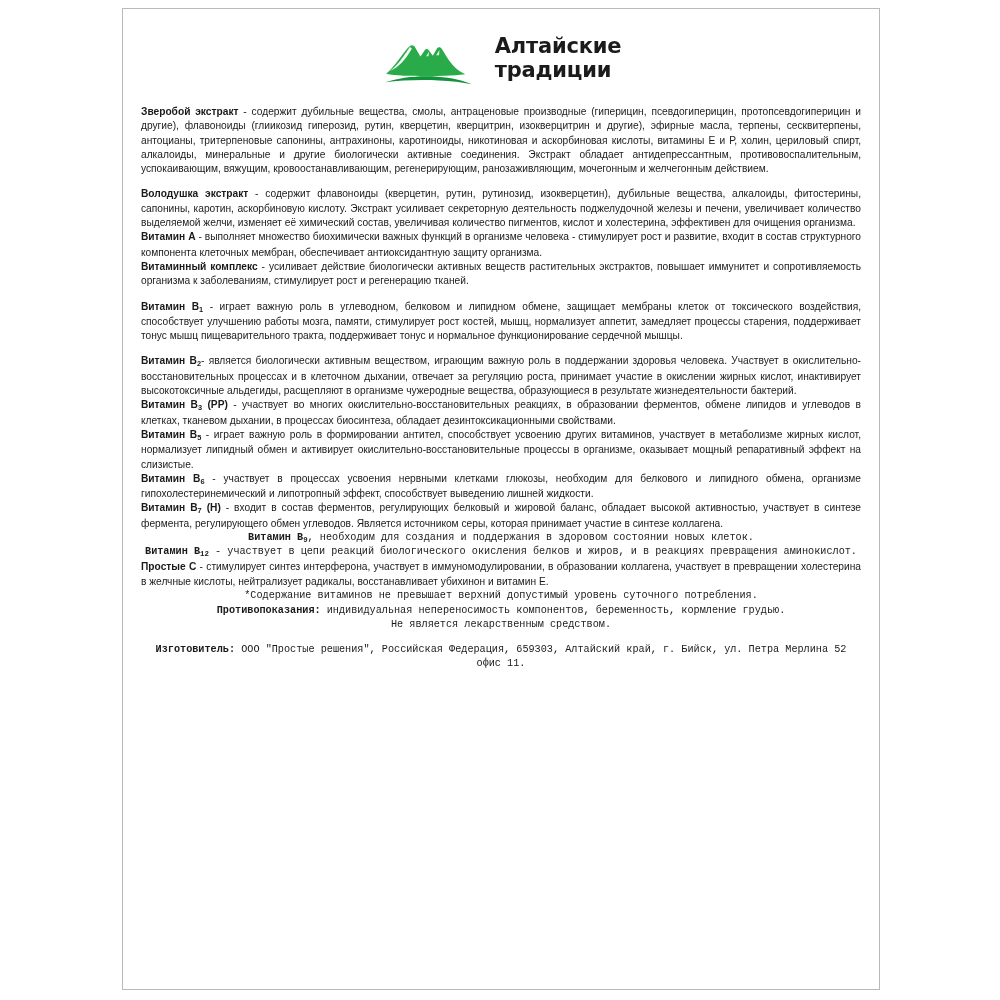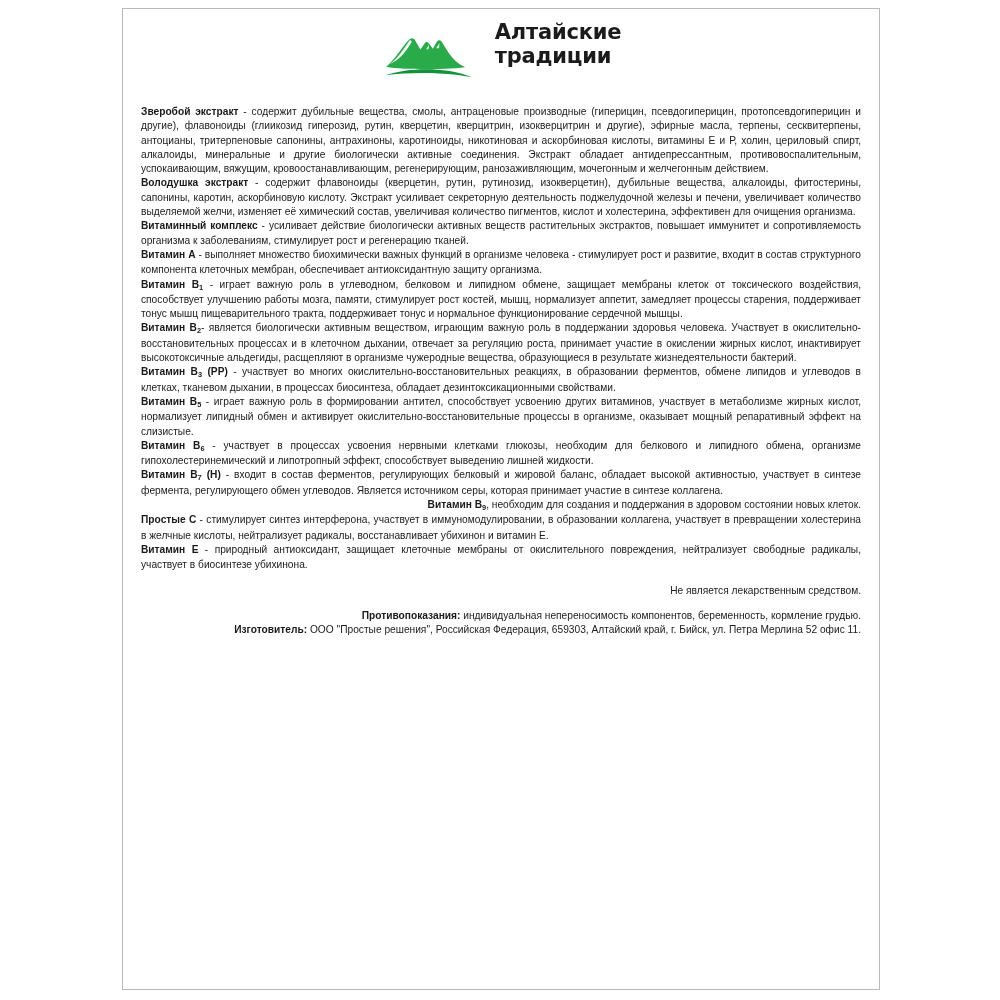--- a/index.html
+++ b/index.html
@@ -29,21 +29,21 @@
 
   .inner {
     padding: 12px 12px 0 12px;
     box-sizing: border-box;
     height: 100%;
   }
 
   
   .header {
     display: flex;
-    align-items: flex-start;
+    align-items: center;
     justify-content: center;
     gap: 18px;
     height: 76px;
     margin-bottom: 8px;
   }
   .logo-mark {
     width: 96px;
     height: 62px;
     flex: 0 0 auto;
     display: block;
@@ -65,35 +65,37 @@
     line-height: 14.3px;
     text-align: justify;
     text-justify: inter-word;
     hyphens: none;
   }
   .content p {
     margin: 0;
     padding: 0;
   }
   .content p.gap-before {
+    margin-top: 11px;
   }
   .content p.gap-after {
     margin-bottom: 11px;
   }
   b, .lead {
     font-weight: 700;
   }
   sub {
     font-size: 7.4px;
     vertical-align: baseline;
     position: relative;
     top: 2px;
   }
   .nojust {
-    text-align: right;
+    text-align: center;
+    font-family: Liberation Mono, monospace;
   }
 </style>
 </head>
 <body>
 
 <div class="page">
   <div class="inner">
 
     <div class="header">
       <svg class="logo-mark" viewBox="0 0 200 130" aria-hidden="true">
@@ -111,47 +113,48 @@
       <div class="logo-text"><span>Алтайские</span><br><span>традиции</span></div>
     </div>
 
     <div class="content">
 
 
       <p><b>Зверобой экстракт</b><span> - содержит дубильные вещества, смолы, антраценовые производные (гиперицин, псевдогиперицин, протопсевдогиперицин и другие), флавоноиды (глиикозид гиперозид, рутин, кверцетин, кверцитрин, изокверцитрин и другие), эфирные масла, терпены, сесквитерпены, антоцианы, тритерпеновые сапонины, антрахиноны, каротиноиды, никотиновая и аскорбиновая кислоты, витамины Е и Р, холин, цериловый спирт, алкалоиды, минеральные и другие биологически активные соединения. Экстракт обладает антидепрессантным, противовоспалительным, успокаивающим, вяжущим, кровоостанавливающим, регенерирующим, ранозаживляющим, мочегонным и желчегонным действием.</span></p>
 
       <p class="gap-before"><b>Володушка экстракт</b><span> - содержит флавоноиды (кверцетин, рутин, рутинозид, изокверцетин), дубильные вещества, алкалоиды, фитостерины, сапонины, каротин, аскорбиновую кислоту. Экстракт усиливает секреторную деятельность поджелудочной железы и печени, увеличивает количество выделяемой желчи, изменяет её химический состав, увеличивая количество пигментов, кислот и холестерина, эффективен для очищения организма.</span></p>
 
+      <p><b><span>Витамин А</span><sub></sub><span></span></b><span> - выполняет множество биохимически важных функций в организме человека - стимулирует рост и развитие, входит в состав структурного компонента клеточных мембран, обеспечивает антиоксидантную защиту организма.</span></p>
+
       <p><b>Витаминный комплекс</b><span> - усиливает действие биологически активных веществ растительных экстрактов, повышает иммунитет и сопротивляемость организма к заболеваниям, стимулирует рост и регенерацию тканей.</span></p>
-
-      <p><b><span>Витамин А</span><sub></sub><span></span></b><span> - выполняет множество биохимически важных функций в организме человека - стимулирует рост и развитие, входит в состав структурного компонента клеточных мембран, обеспечивает антиоксидантную защиту организма.</span></p>
 
       <p class="gap-before"><b><span>Витамин В</span><sub>1</sub><span></span></b><span> - играет важную роль в углеводном, белковом и липидном обмене, защищает мембраны клеток от токсического воздействия, способствует улучшению работы мозга, памяти, стимулирует рост костей, мышц, нормализует аппетит, замедляет процессы старения, поддерживает тонус мышц пищеварительного тракта, поддерживает тонус и нормальное функционирование сердечной мышцы.</span></p>
 
       <p class="gap-before"><b><span>Витамин В</span><sub>2</sub><span></span></b><span>- является биологически активным веществом, играющим важную роль в поддержании здоровья человека. Участвует в окислительно-восстановительных процессах и в клеточном дыхании, отвечает за регуляцию роста, принимает участие в окислении жирных кислот, инактивирует высокотоксичные альдегиды, расщепляют в организме чужеродные вещества, образующиеся в результате жизнедеятельности бактерий.</span></p>
 
       <p><b><span>Витамин В</span><sub>3</sub><span> (РР)</span></b><span> - участвует во многих окислительно-восстановительных реакциях, в образовании ферментов, обмене липидов и углеводов в клетках, тканевом дыхании, в процессах биосинтеза, обладает дезинтоксикационными свойствами.</span></p>
 
       <p><b><span>Витамин В</span><sub>5</sub><span></span></b><span> - играет важную роль в формировании антител, способствует усвоению других витаминов, участвует в метаболизме жирных кислот, нормализует липидный обмен и активирует окислительно-восстановительные процессы в организме, оказывает мощный репаративный эффект на слизистые.</span></p>
 
       <p><b><span>Витамин В</span><sub>6</sub><span></span></b><span> - участвует в процессах усвоения нервными клетками глюкозы, необходим для белкового и липидного обмена, организме гипохолестеринемический и липотропный эффект, способствует выведению лишней жидкости.</span></p>
 
       <p><b><span>Витамин В</span><sub>7</sub><span> (Н)</span></b><span> - входит в состав ферментов, регулирующих белковый и жировой баланс, обладает высокой активностью, участвует в синтезе фермента, регулирующего обмен углеводов. Является источником серы, которая принимает участие в синтезе коллагена.</span></p>
 
       <p class="nojust"><b><span>Витамин В</span><sub>9</sub><span></span></b><span>, необходим для создания и поддержания в здоровом состоянии новых клеток.</span></p>
 
+      <p class="nojust"><b><span>Витамин В</span><sub>12</sub><span></span></b><span> - участвует в цепи реакций биологического окисления белков и жиров, и в реакциях превращения аминокислот.</span></p>
 
       <p><b><span>Простые С</span><sub></sub><span></span></b><span> - стимулирует синтез интерферона, участвует в иммуномодулировании, в образовании коллагена, участвует в превращении холестерина в желчные кислоты, нейтрализует радикалы, восстанавливает убихинон и витамин Е.</span></p>
-
-      <p class="gap-after"><b><span>Витамин Е</span><sub></sub><span></span></b><span> - природный антиоксидант, защищает клеточные мембраны от окислительного повреждения, нейтрализует свободные радикалы, участвует в биосинтезе убихинона.</span></p>
 
 
 
 
-      <p class="nojust gap-after">Не является лекарственным средством.</p>
+      <p class="nojust">*Содержание витаминов не превышает верхний допустимый уровень суточного потребления.</p>
 
       <p class="nojust"><b>Противопоказания:</b><span> индивидуальная непереносимость компонентов, беременность, кормление грудью.</span></p>
+
+      <p class="nojust gap-after">Не является лекарственным средством.</p>
 
       <p class="nojust"><b>Изготовитель:</b><span> ООО "Простые решения", Российская Федерация, 659303, Алтайский край, г. Бийск, ул. Петра Мерлина 52 офис 11.</span></p>
 
     </div>
   </div>
 </div>
 
 </body></html>

